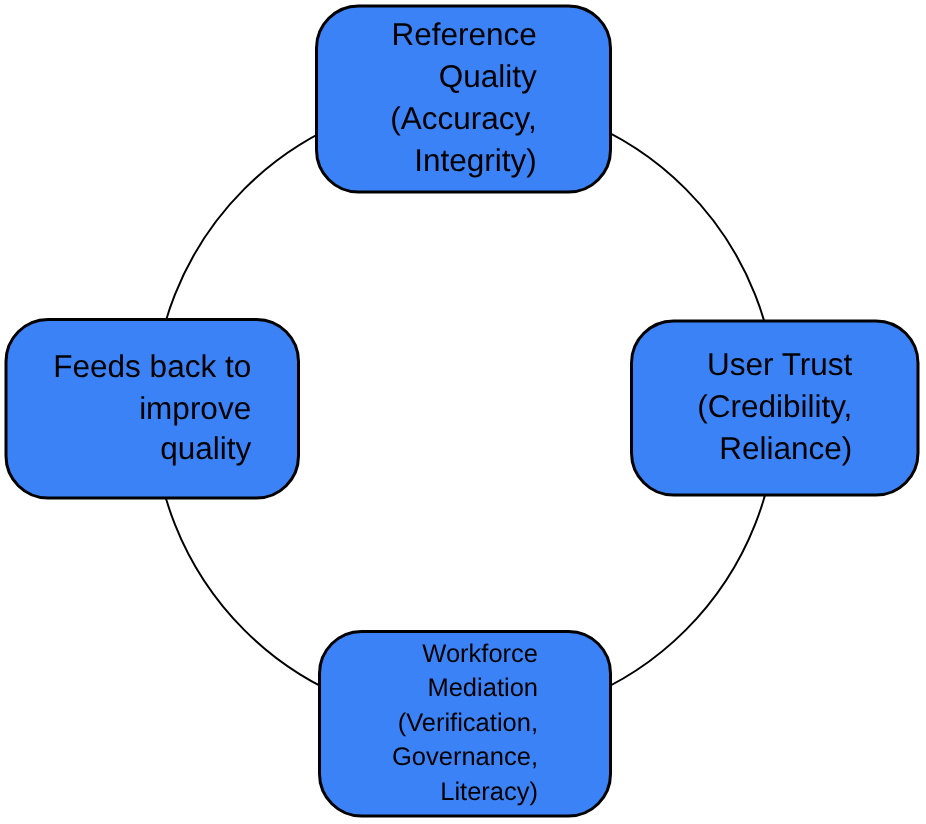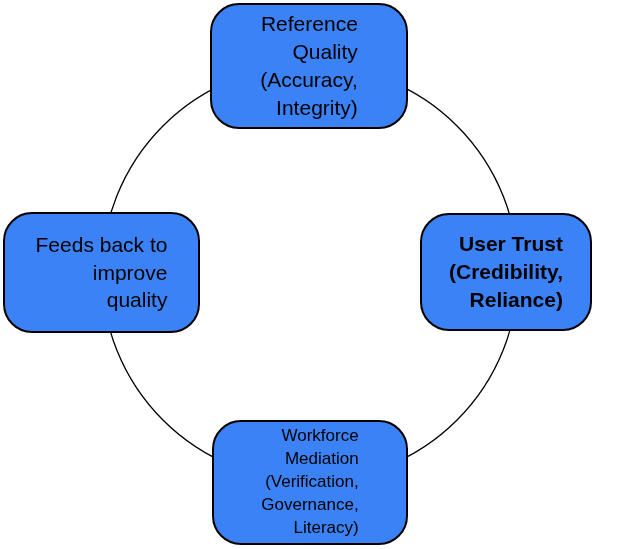--- a/index.html
+++ b/index.html
@@ -31,21 +31,21 @@
     display: flex;
     align-items: center;
     justify-content: center;
     text-align: right;
     color: #000000;
     white-space: pre-line;
     font-size: 21px;
     line-height: 1.33;
   }
   .node-top    { left: 210px; top: 3px;   width: 198px; height: 126px; }
-  .node-right  { left: 420px; top: 213px; width: 172px; height: 118px; font-weight: bold; }
+  .node-right  { left: 420px; top: 213px; width: 193px; height: 118px; }
   .node-bottom { left: 212px; top: 420px; width: 196px; height: 125px;
                  font-size: 17px; line-height: 1.35; }
   .node-left   { left: 3px;   top: 212px; width: 197px; height: 121px; }
 </style>
 </head>
 <body>
 
 <div class="canvas">
 
   <svg class="cycle-svg" viewBox="0 0 617 549" xmlns="http://www.w3.org/2000/svg">

